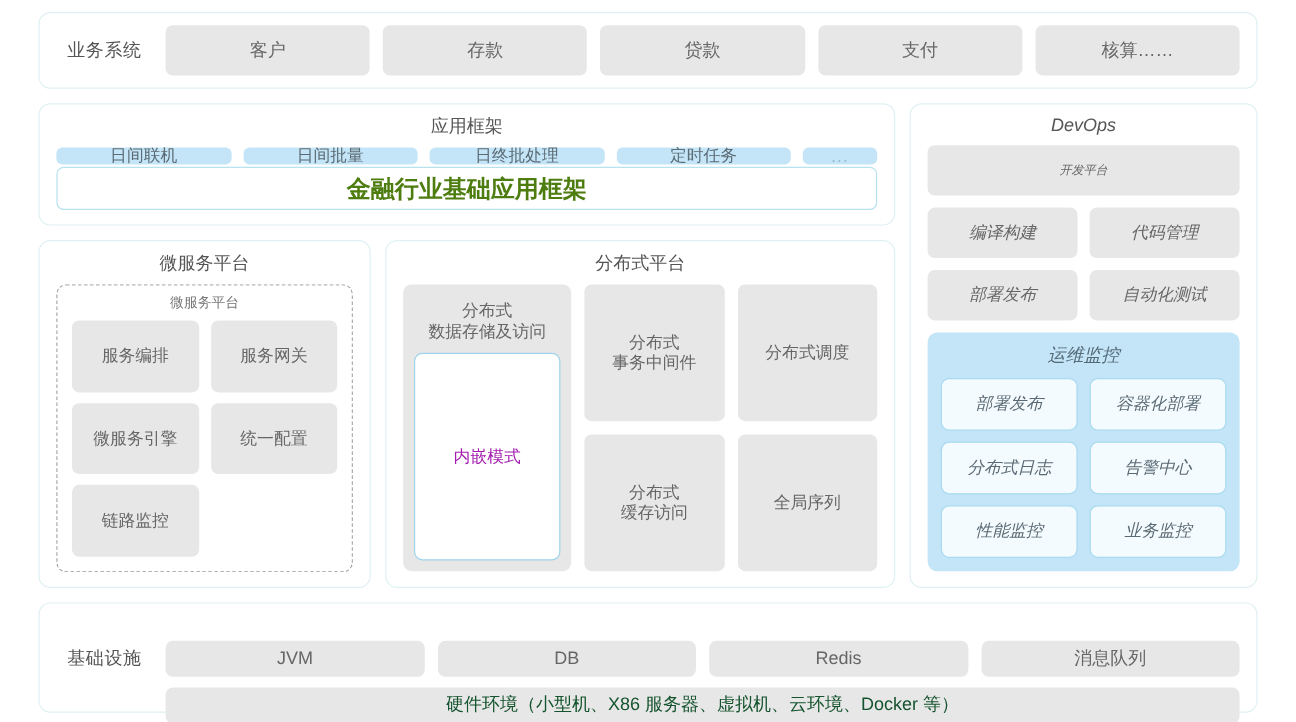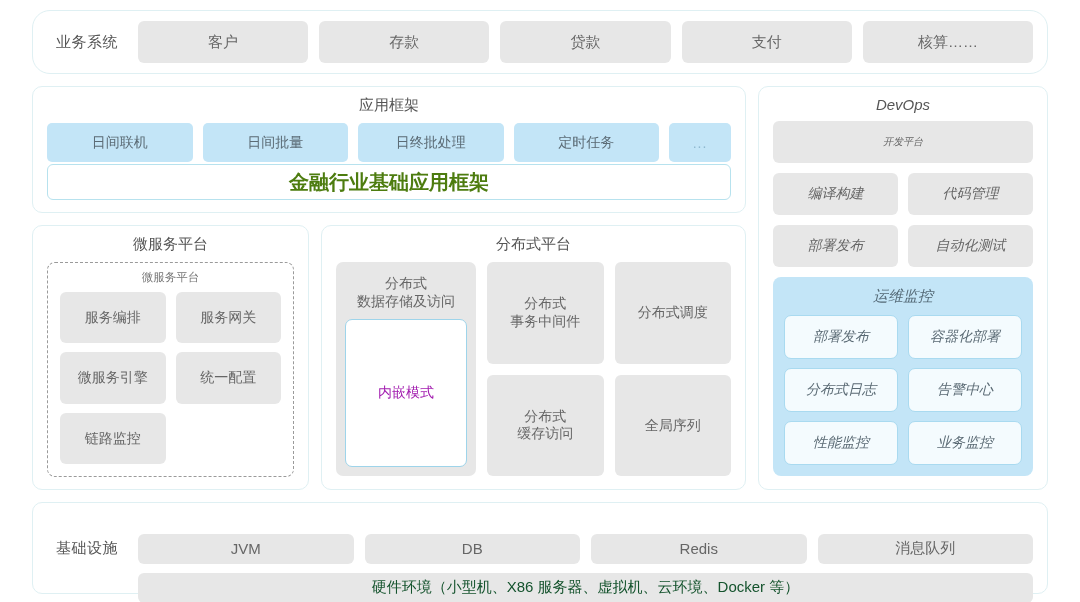--- a/index.html
+++ b/index.html
@@ -33,21 +33,20 @@
     box-sizing: border-box;
   }
 
   
   .biz-row {
     display: flex;
     align-items: center;
     padding: 10px 14px;
     gap: 11px;
     height: 64px;
-    border-radius: 18px;
   }
   .side-label {
     flex: 0 0 auto;
     width: 80px;
     text-align: center;
     font-size: 15px;
     color: #555;
     letter-spacing: .5px;
   }
   .biz-chip {
@@ -92,21 +91,21 @@
   
   .appfw {
     padding: 0 14px 12px 14px;
   }
   .chip-row {
     display: flex;
     gap: 10px;
   }
   .blue-chip {
     flex: 1 1 0;
-    height: 39px;
+    height: 14px;
     background: #c3e5f7;
     border-radius: 5px;
     display: flex;
     align-items: center;
     justify-content: center;
     font-size: 14px;
     color: #5b6b75;
     text-align: center;
   }
   .blue-chip.narrow { flex: 0 0 62px; color:#8fb9cf; letter-spacing:1px; }

